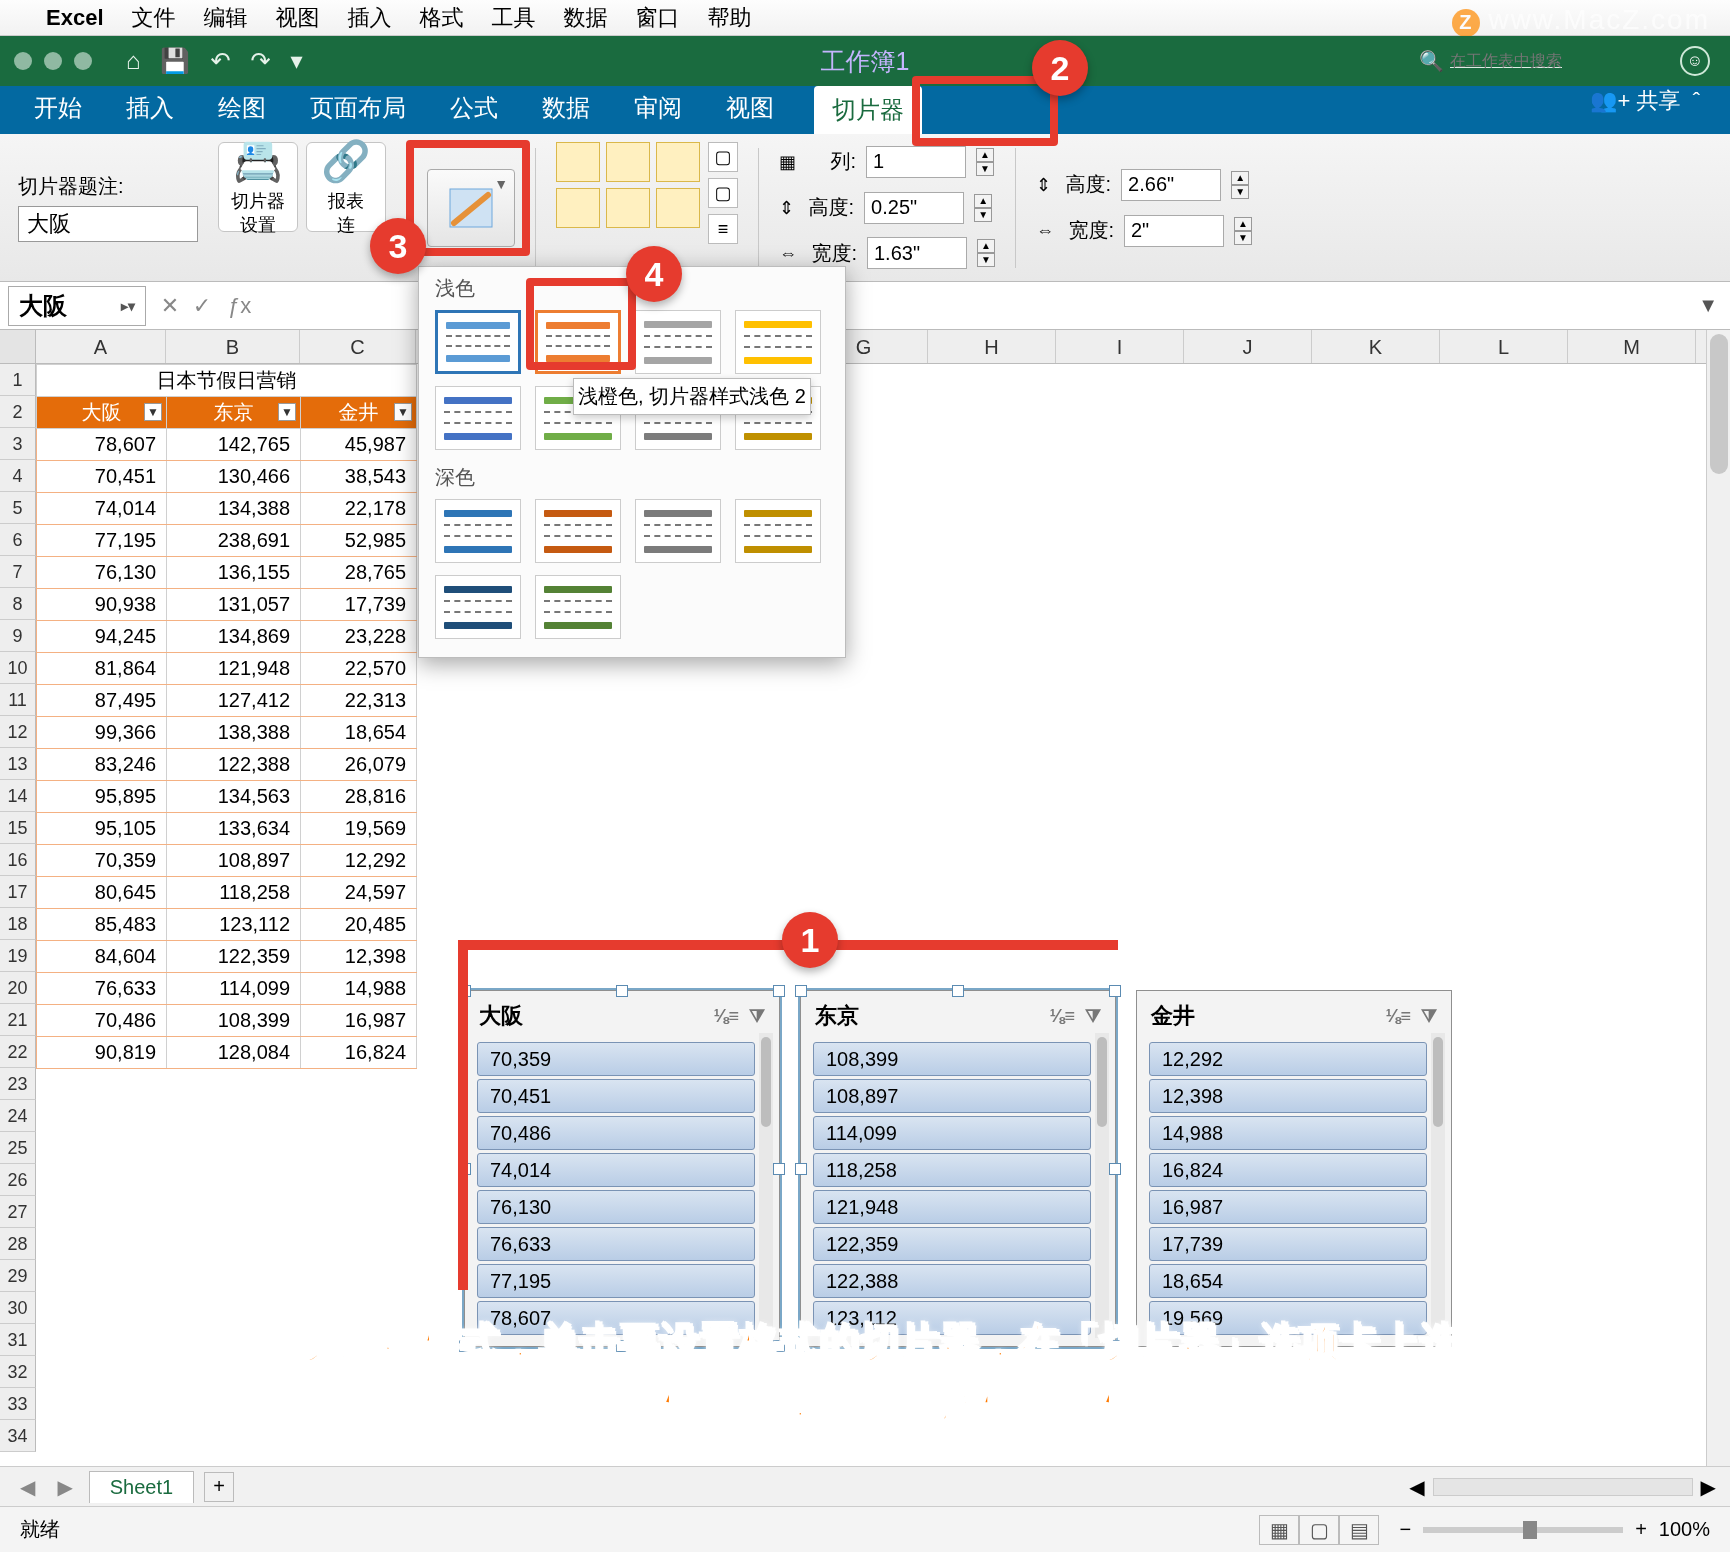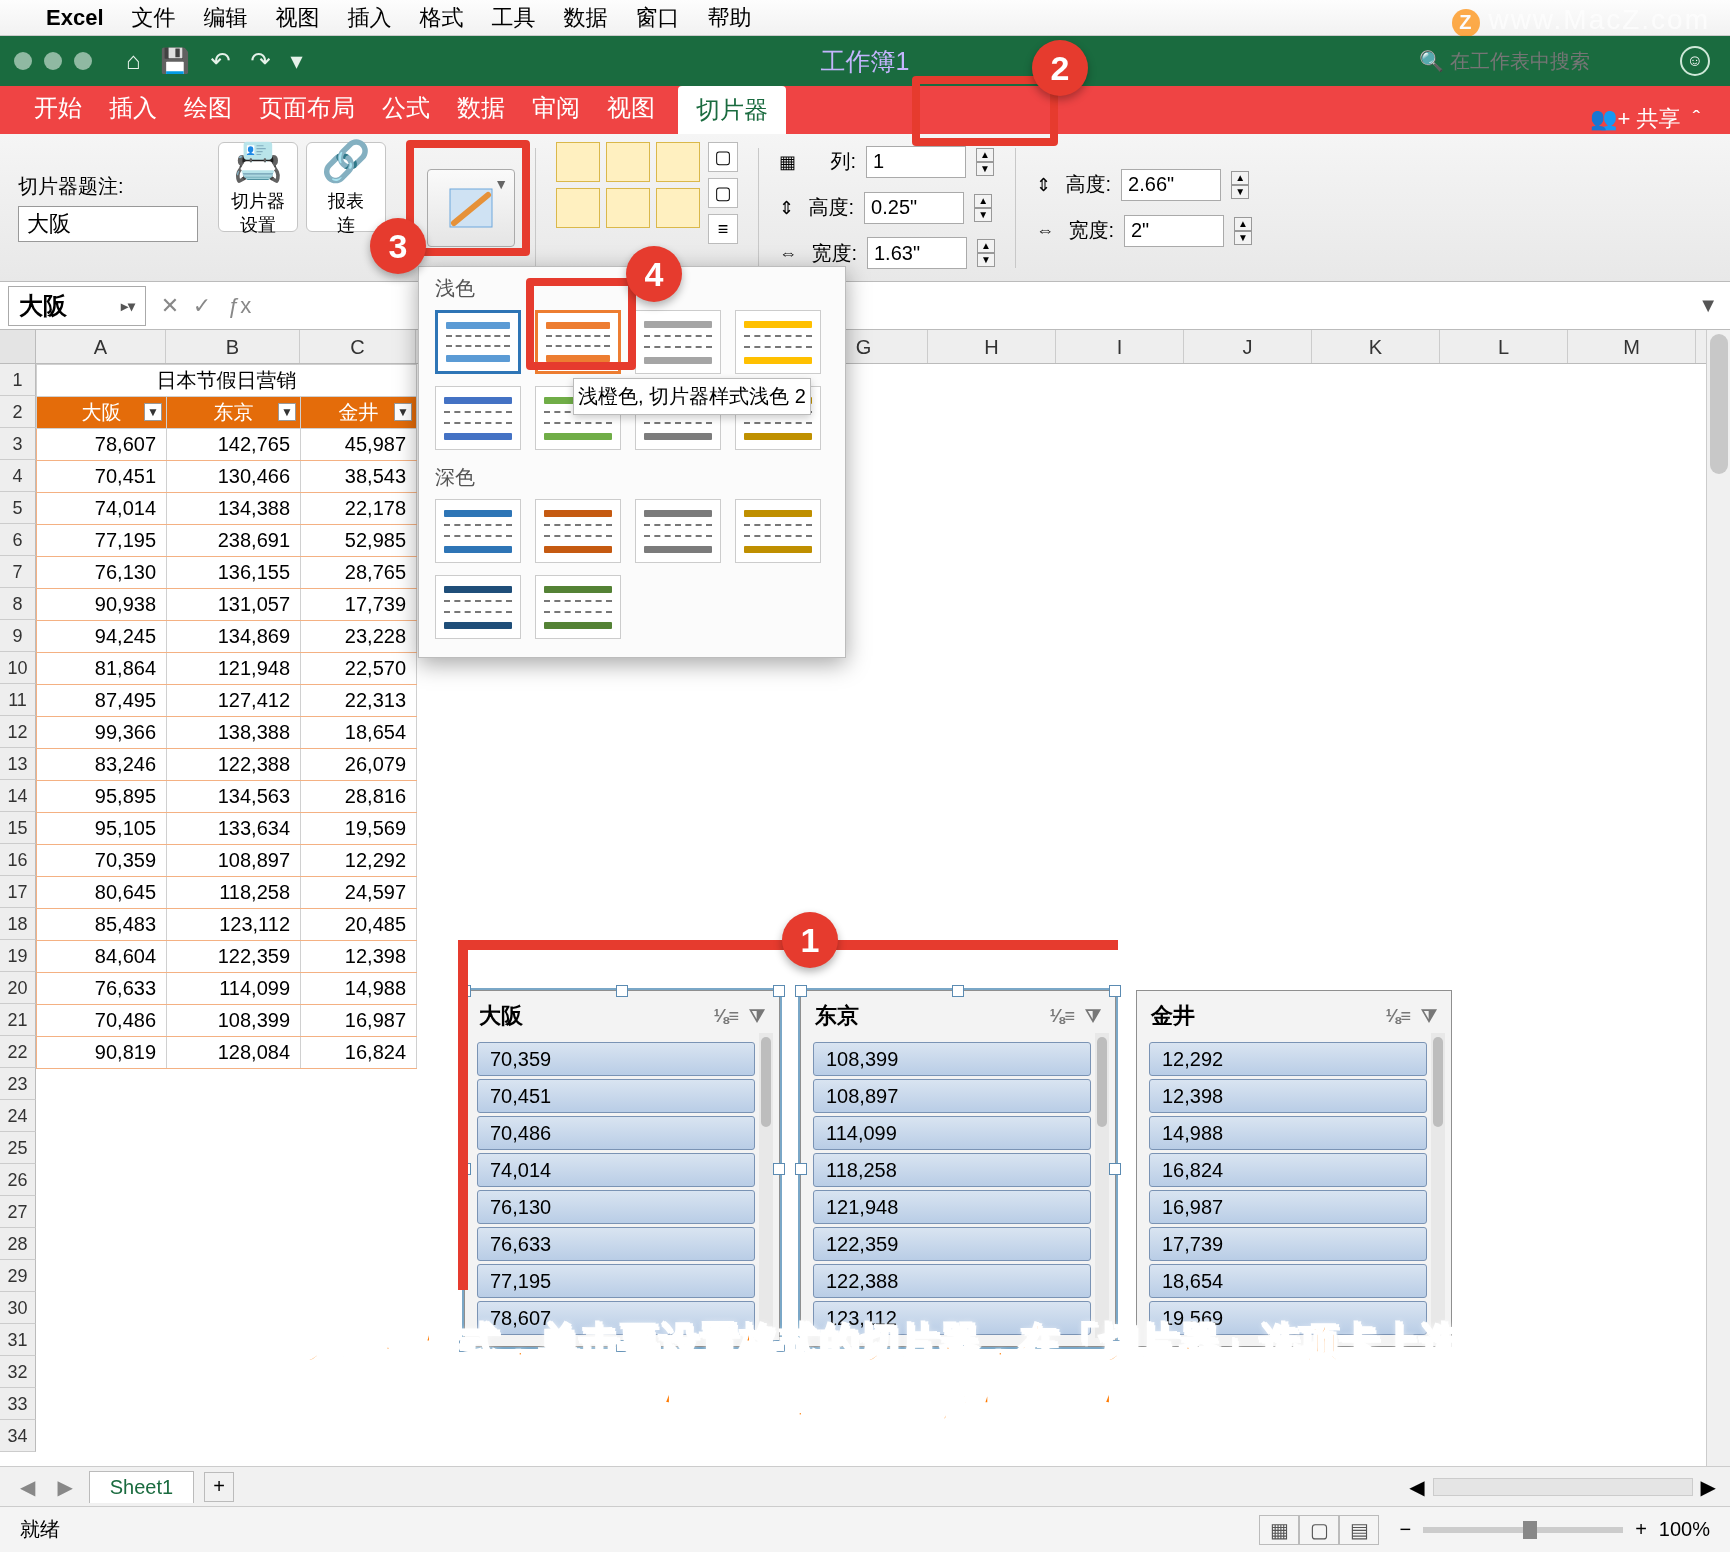--- a/index.html
+++ b/index.html
@@ -12,25 +12,25 @@
 .watermark { position: absolute; right: 20px; top: 4px; color: #fff; opacity: .7; font-size: 28px; letter-spacing: 2px; }
 .watermark .z { background: #ff8a00; color:#fff; border-radius:50%; width:28px; height:28px; display:inline-flex; align-items:center; justify-content:center; font-weight:700; margin-right:8px; font-size:20px;}
 
 
 .titlebar { height: 50px; background: #1a6b3f; display: flex; align-items: center; padding: 0 14px; color: #fff; position: relative; }
 .traffic { display: flex; gap: 12px; margin-right: 24px; }
 .traffic span { width: 18px; height: 18px; border-radius: 50%; background: #8fb9a2; }
 .titlebar .tool { margin: 0 10px; font-size: 24px; color: #e6f2ea; }
 .titlebar .doc-title { position: absolute; left: 50%; transform: translateX(-50%); font-size: 25px; color: #c4b5fd; }
 .titlebar .search { position: absolute; right: 80px; display:flex; align-items:center; gap:6px; color:#bfe0cd; font-size:20px;}
-.titlebar .search input { background: transparent; border: none; color:#dfeee6; font-size:20px; width:200px; }
+.titlebar .search input { background: transparent; border: none; color:#dfeee6; font-size:16px; width:200px;text-decoration:underline; }
 .titlebar .smiley { position:absolute; right:20px; width:30px; height:30px; border:2px solid #cfe8d8; border-radius:50%; display:flex; align-items:center; justify-content:center; font-size:16px;}
 
 
-.tabs { height: 48px; background: #ef4444; display:flex; align-items:flex-end; padding: 0 30px; gap: 19px; color:#fff; font-size: 24px; }
+.tabs { height: 48px; background: #0369a1; display:flex; padding: 0 30px; gap: 36px; color:#fff; font-size: 24px; }
 .tabs .tab { padding: 6px 4px 10px; cursor:pointer; }
 .tabs .tab.active { background:#fff; color:#1a6b3f; border-radius: 4px 4px 0 0; padding: 8px 18px; font-weight:500;}
 .tabs .share { margin-left:auto; font-size:22px; }
 
 
 .ribbon { height: 148px; background: linear-gradient(#f5f5f5,#e8e8e8); border-bottom:1px solid #bbb; display:flex; align-items:flex-start; padding: 8px 18px; gap: 20px; position:relative;}
 .ribbon .group { display:flex; flex-direction:column; gap:6px; justify-content:center; height:100%; }
 .ribbon .sep { width:1px; background:#c8c8c8; height: 120px; align-self:center; }
 .caption-label { font-size:20px; }
 .caption-input { width: 180px; height: 36px; border:1px solid #999; background:#fff; padding:0 8px; font-size:22px; }

